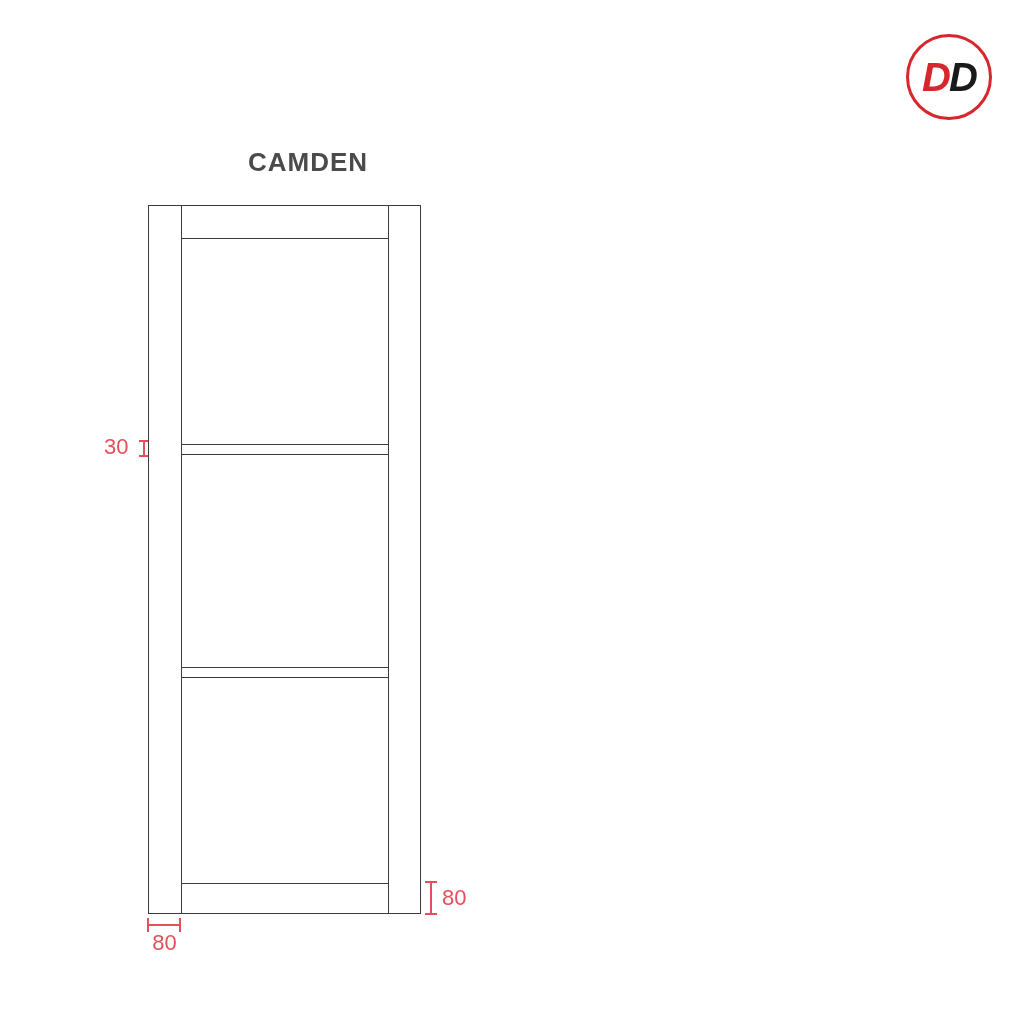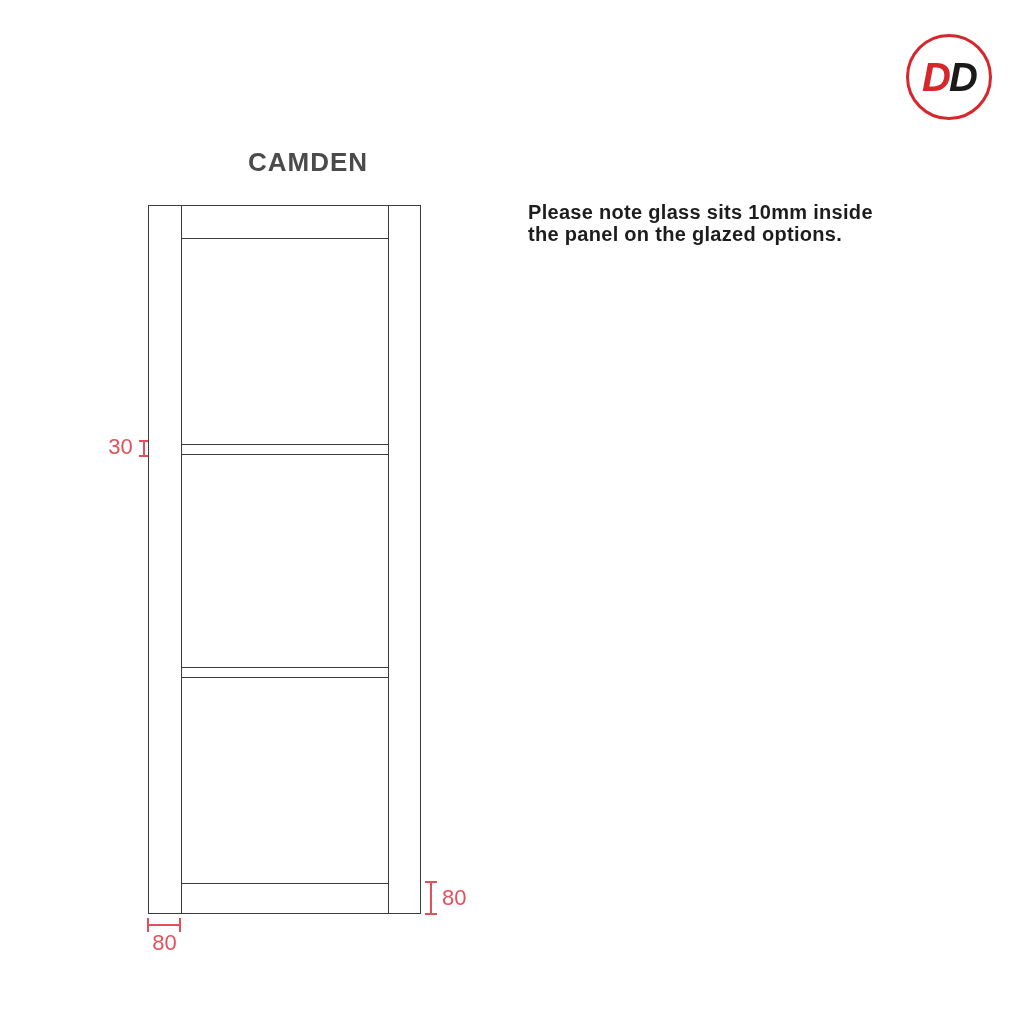--- a/index.html
+++ b/index.html
@@ -78,21 +78,21 @@
   .door .mid2-bottom { top: 471px; }
   .door .bottom-rail { top: 677px; }
 
   
   .dim-label {
     position: absolute;
     color: var(--accent);
     font-size: 22px;
     line-height: 22px;
   }
-  .lbl-mid-rail   { left: 104px; top: 436px; width: 33px; text-align: center; }
+  .lbl-mid-rail   { left: 104px; top: 436px; width: 33px; text-align: left; }
   .lbl-stile      { left: 148px; top: 932px; width: 33px; text-align: center; }
   .lbl-bottomrail { left: 442px; top: 887px; }
 
   .vbrk {
     position: absolute;
     border-top: 2px solid var(--accent);
     border-bottom: 2px solid var(--accent);
     box-sizing: border-box;
   }
   .vbrk::before {
@@ -162,17 +162,15 @@
   <span class="dim-label lbl-mid-rail">30</span>
   <div class="vbrk brk-mid-rail"></div>
 
   <div class="hbrk brk-stile"></div>
   <span class="dim-label lbl-stile">80</span>
 
   <div class="vbrk brk-bottomrail"></div>
   <span class="dim-label lbl-bottomrail">80</span>
 
   <div class="notes">
-    <p>Please note glass sits 10mm inside
-the panel on the glazed options.</p>
   </div>
 
 </div>
 
 </body></html>

